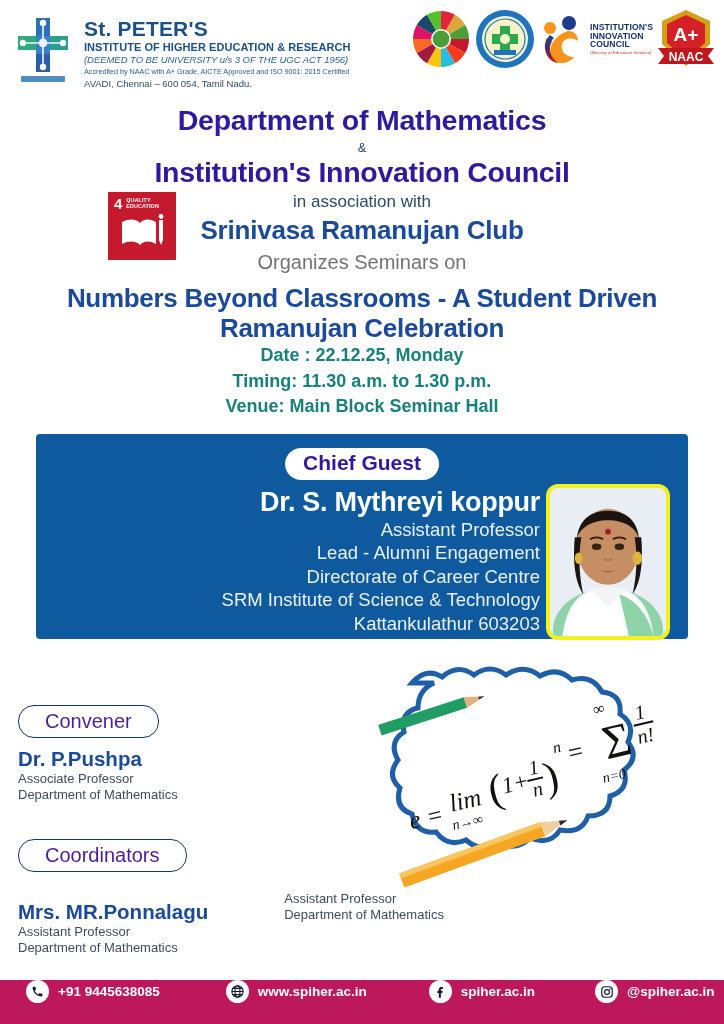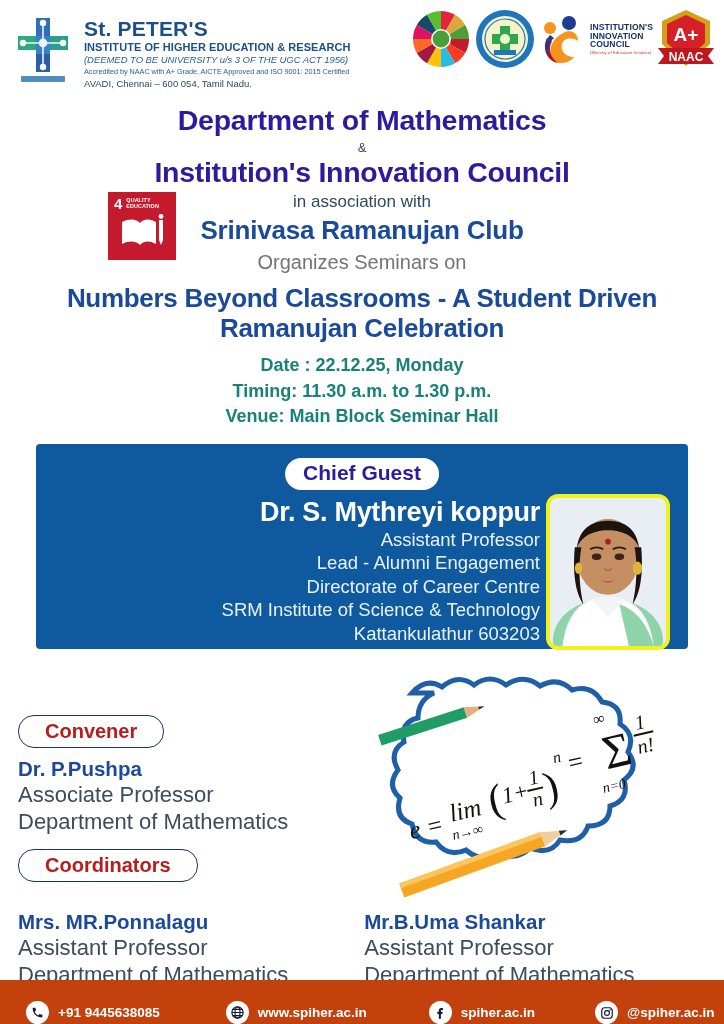--- a/index.html
+++ b/index.html
@@ -48,21 +48,21 @@
   .t-dept { font-size: 28.5px; font-weight: bold; color: #2d1a9e; letter-spacing: -.2px; }
   .t-amp { font-size: 13px; color: #2d3f63; margin: 3px 0 1px; }
   .t-iic { font-size: 28.5px; font-weight: bold; color: #2d1a9e; letter-spacing: -.3px; }
   .t-assoc { font-size: 17px; color: #2c4a63; margin-top: 3px; }
   .t-club { font-size: 26px; font-weight: bold; color: #1a4a99; margin-top: 3px; letter-spacing: -.2px;}
   .t-org { font-size: 20px; color: #737373; margin-top: 5px; }
   .t-topic {
     font-size: 26px; font-weight: bold; color: #1a4a99;
     margin-top: 9px; line-height: 1.16; letter-spacing: -.3px;
   }
-  .t-meta { color: #17817a; font-weight: bold; font-size: 18px; line-height: 1.42; margin-top: 10px; }
+  .t-meta { color: #17817a; font-weight: bold; font-size: 18px; line-height: 1.42; }
 
   .sdg {
     position: absolute; left: 108px; top: 88px;
     width: 68px; height: 68px; background: #c5192d;
     color: #fff; padding: 5px 6px; text-align: left;
   }
   .sdg-top { display: flex; align-items: flex-start; gap: 4px; }
   .sdg-num { font-size: 15px; font-weight: bold; line-height: .95; }
   .sdg-lbl { font-size: 5.4px; font-weight: bold; line-height: 1.16; letter-spacing: .1px;}
   .sdg-ico { margin-top: 3px; display:flex; justify-content:center;}
@@ -88,36 +88,36 @@
     position: absolute; right: 18px; top: 50px;
     width: 124px; height: 156px; border: 4px solid #f2f119;
     border-radius: 12px; overflow: hidden; background: #dfe7ee;
   }
   .photo svg { display: block; width: 100%; height: 100%; }
 
   
   .lower { position: relative; margin-top: 14px; height: 320px; }
   .pill {
     display: inline-block; border: 1.6px solid #16356e; border-radius: 16px;
-    padding: 4px 26px; color: #b91c1c; font-weight: bold; font-size: 20px;
+    padding: 4px 26px; color: #4c1d95; font-weight: normal; font-size: 20px;
     background: #fff;
   }
   .convener-block { position: absolute; left: 18px; top: 52px; }
   .coord-block { position: absolute; left: 18px; top: 186px; }
   .p-name { font-size: 20.5px; font-weight: bold; color: #1a4a99; margin-top: 9px; }
-  .p-role { font-size: 22px; color: #3c4c5c; line-height: 1.25; font-weight: 300;}
+  .p-role { font-size: 13px; color: #3c4c5c; line-height: 1.25; font-weight: 300;}
   .coords { position: absolute; left: 18px; top: 238px; display: flex; gap: 76px; }
 
   .mathart { position: absolute; left: 352px; top: 0; width: 360px; height: 250px; }
   .mathart svg { display: block; width: 100%; height: 100%; }
 
   
   .footer {
     position: absolute; left: 0; bottom: 0; width: 724px; height: 44px;
-    background: #c2410c; display: flex; align-items: flex-end;
+    background: #be185d; display: flex; align-items: flex-start;
   }
   .fitem { display: flex; align-items: center; gap: 9px; color: #fff; font-size: 13.5px; font-weight: bold; }
   .fitem:nth-child(1) { margin-left: 26px; }
   .fitem:nth-child(2) { margin-left: 66px; }
   .fitem:nth-child(3) { margin-left: 62px; }
   .fitem:nth-child(4) { margin-left: 60px; }
   .fic {
     width: 23px; height: 23px; border-radius: 50%; background: #fff;
     display: flex; align-items: center; justify-content: center; flex: none;
   }
@@ -307,21 +307,20 @@
     <div class="pill">Coordinators</div>
   </div>
 
   <div class="coords">
     <div>
       <div class="p-name">Mrs. MR.Ponnalagu</div>
       <div class="p-role">Assistant Professor</div>
       <div class="p-role">Department of Mathematics</div>
     </div>
     <div>
-      <div class="p-name">Mr.B.Uma Shankar</div>
       <div class="p-role">Assistant Professor</div>
       <div class="p-role">Department of Mathematics</div>
     </div>
   </div>
 
   <div class="mathart">
     <svg viewBox="0 0 360 250">
       <path d="M60 30 q14 -16 30 -6 q16 -14 32 -2 q16 -12 32 0 q18 -12 34 1 q18 -10 32 4 q20 -6 30 12
                q20 2 18 22 q16 10 8 28 q12 16 -4 28 q6 20 -14 26 q0 20 -22 20 q-6 18 -28 14
                q-10 16 -30 8 q-14 14 -32 4 q-16 12 -32 -2 q-18 8 -30 -8 q-20 2 -24 -18

